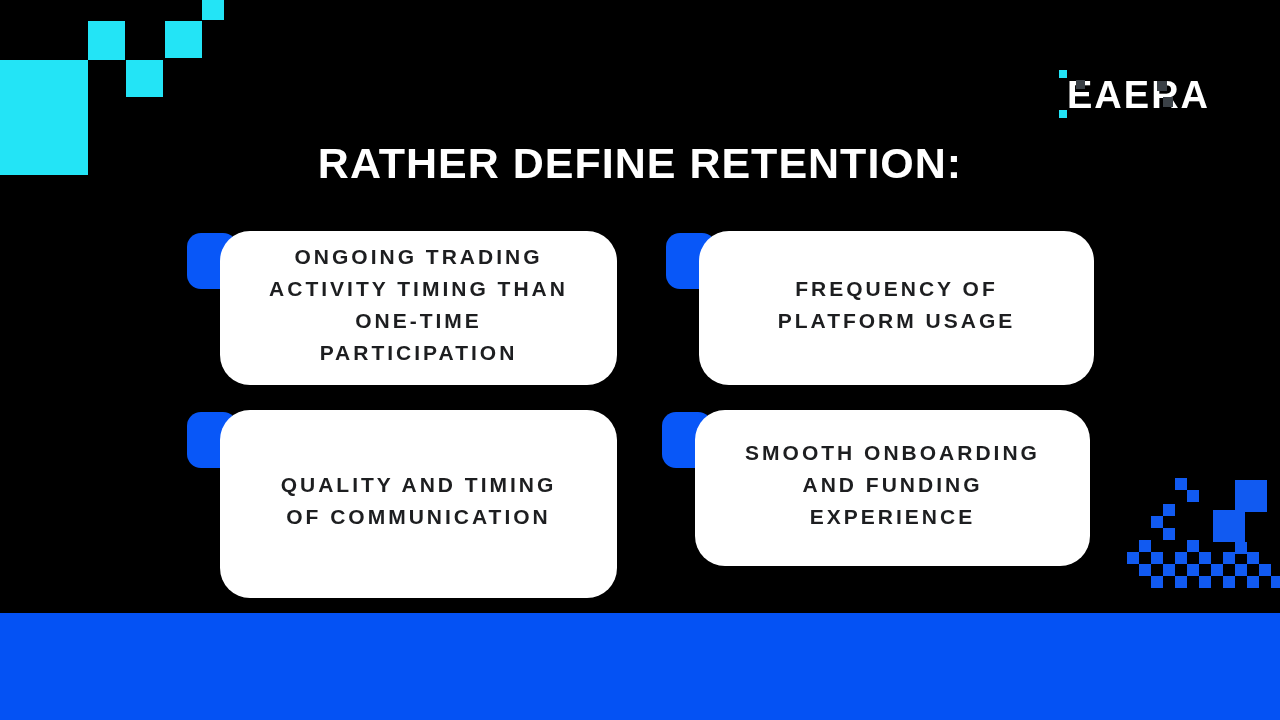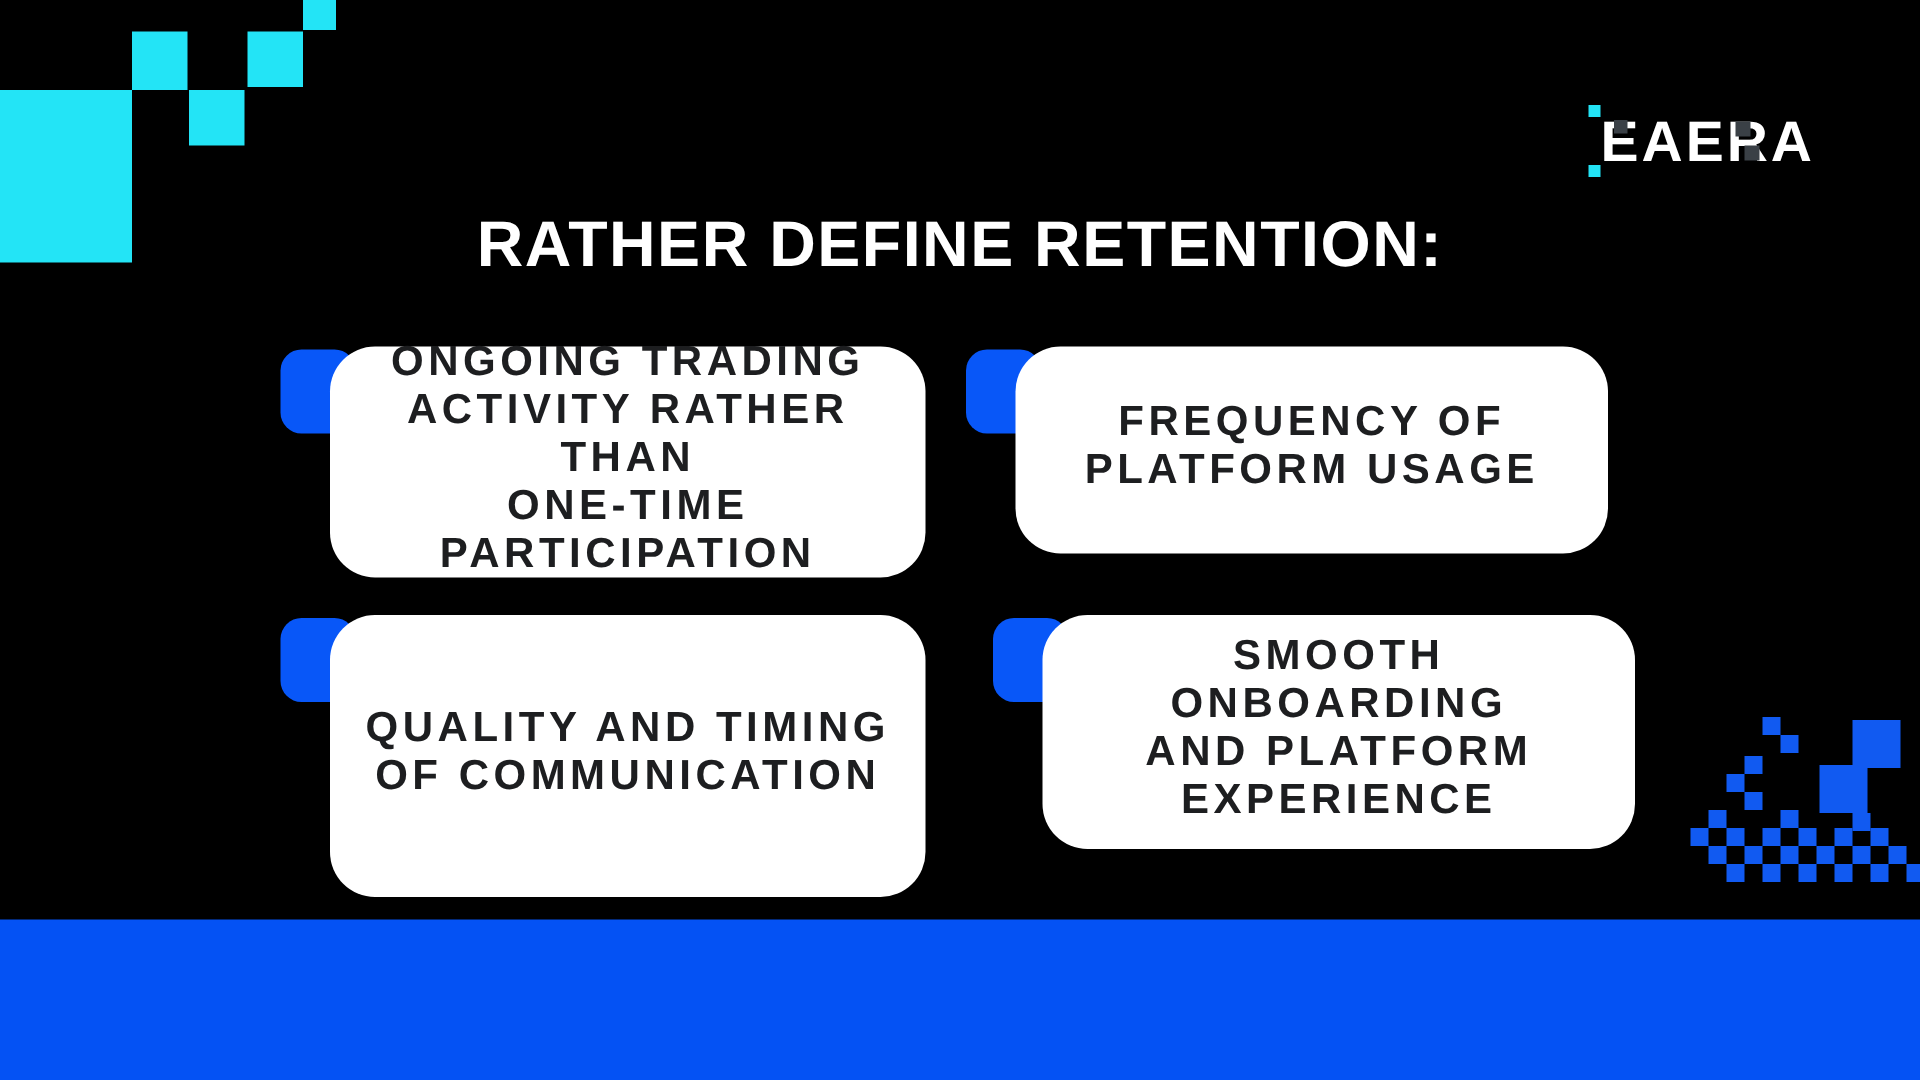--- a/index.html
+++ b/index.html
@@ -25,39 +25,39 @@
   .title {
     position:absolute; left:0; top:138px; width:1280px;
     text-align:center;
     color:var(--logo-white,#fff);
     font-size:43px; font-weight:bold; letter-spacing:1px; line-height:50px;
     white-space:nowrap;
   }
 
   .card-slot { position:absolute; }
   .slot-0 { left:187px; top:231px; width:430px; height:154px; }
-  .slot-1 { left:644px; top:231px; width:428px; height:138px; }
+  .slot-1 { left:666px; top:231px; width:428px; height:154px; }
   .slot-2 { left:187px; top:410px; width:430px; height:188px; }
   .slot-3 { left:662px; top:410px; width:428px; height:156px; }
 
   .tab {
     position:absolute; left:0; top:2px; width:50px; height:56px;
     border-radius:14px;
     background:var(--accent-blue,#0857F8);
   }
   .card {
     position:absolute; left:33px; top:0; right:0; bottom:0;
     background:var(--card-bg,#fff);
     border-radius:30px;
     display:flex; align-items:center; justify-content:center;
     text-align:center;
   }
   .card-text {
     color:var(--card-text,#1D1E20);
-    font-size:28px; font-weight:bold; letter-spacing:3px; line-height:32px;
+    font-size:21px; font-weight:bold; letter-spacing:3px; line-height:32px;
     padding:0 20px 6px 20px;
   }
 
   .footer {
     position:absolute; left:0; top:613px; width:1280px; height:107px;
     background:var(--footer-blue,#0452F4);
   }
 </style>
 </head>
 <body>
@@ -83,21 +83,21 @@
       <div class="sq notch" style="left: 1163px; top: 97px; width: 10px; height: 10px;"></div>
     </div>
 
   <div class="title">RATHER DEFINE RETENTION:</div>
 
   <div class="card-slot slot-0">
     <div class="tab"></div>
     <div class="card">
       <div class="card-text">
           <div>ONGOING TRADING</div>
-          <div>ACTIVITY RATHER THAN</div>
+          <div>ACTIVITY TIMING THAN</div>
           <div>ONE-TIME</div>
           <div>PARTICIPATION</div>
         </div>
     </div>
   </div>
   <div class="card-slot slot-1">
     <div class="tab"></div>
     <div class="card">
       <div class="card-text">
           <div>FREQUENCY OF</div>
@@ -112,21 +112,21 @@
           <div>QUALITY AND TIMING</div>
           <div>OF COMMUNICATION</div>
         </div>
     </div>
   </div>
   <div class="card-slot slot-3">
     <div class="tab"></div>
     <div class="card">
       <div class="card-text">
           <div>SMOOTH ONBOARDING</div>
-          <div>AND PLATFORM</div>
+          <div>AND FUNDING</div>
           <div>EXPERIENCE</div>
         </div>
     </div>
   </div>
 
   <div id="bottom-right-decor">
       <div class="sq blue" style="left: 1175px; top: 478px; width: 12px; height: 12px;"></div>
       <div class="sq blue" style="left: 1187px; top: 490px; width: 12px; height: 12px;"></div>
       <div class="sq blue" style="left: 1163px; top: 504px; width: 12px; height: 12px;"></div>
       <div class="sq blue" style="left: 1151px; top: 516px; width: 12px; height: 12px;"></div>

